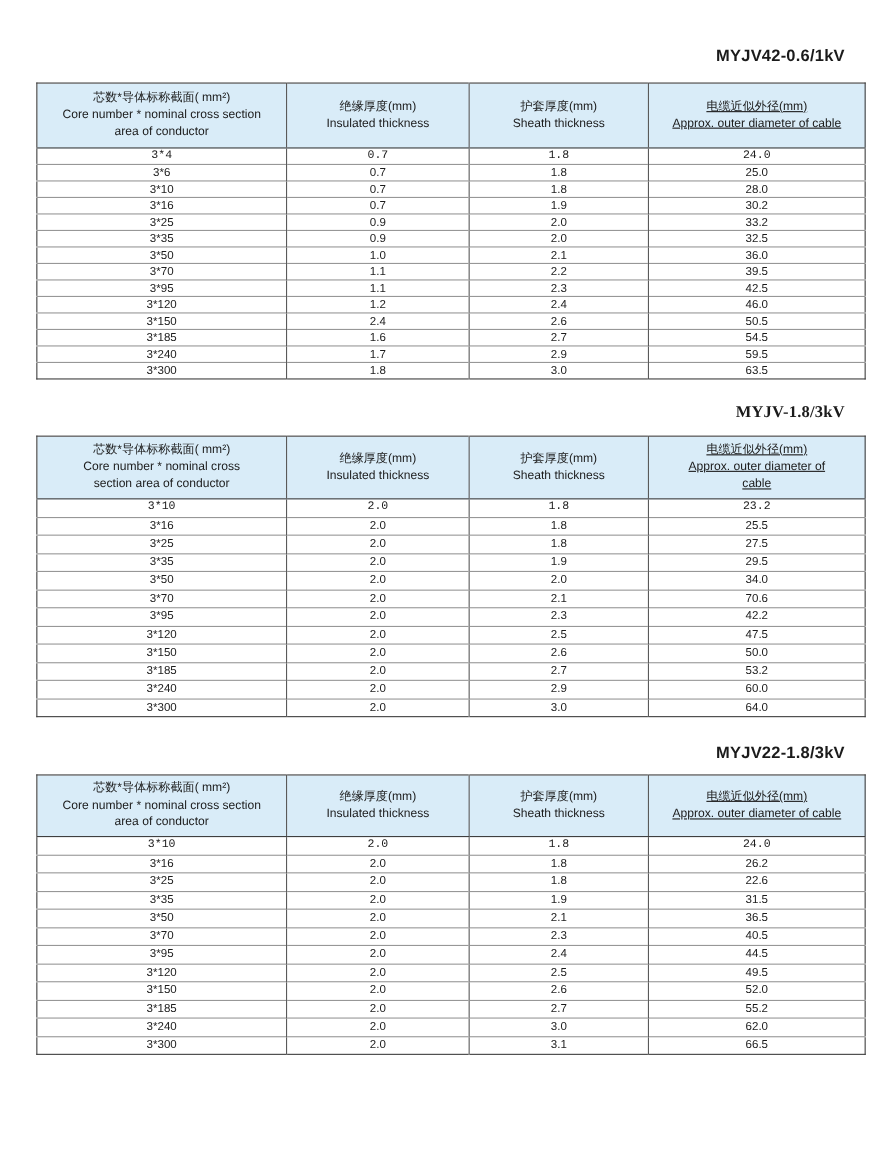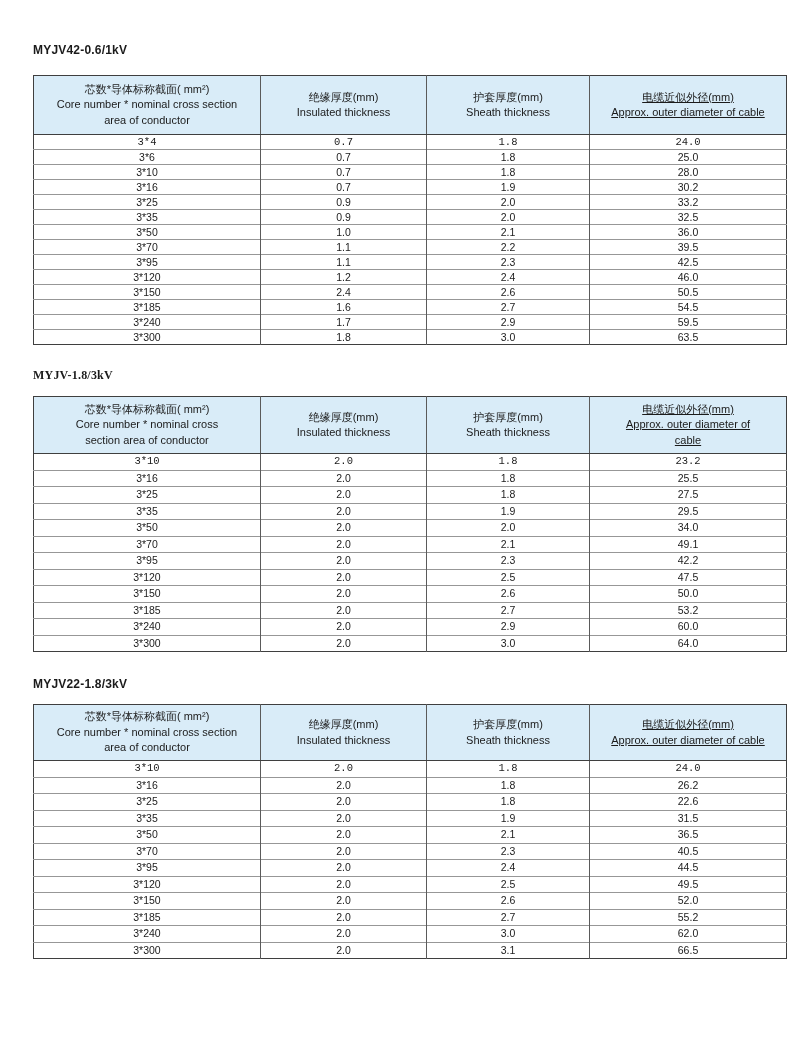--- a/index.html
+++ b/index.html
@@ -14,22 +14,23 @@
   body{
     width:800px;height:1048px;
     background:var(--page-bg);
     font-family:"Liberation Sans","DejaVu Sans",sans-serif;
     color:var(--text);
     overflow:hidden;
   }
   .sheet{position:relative;width:800px;height:1048px;overflow:hidden;}
   .block{margin-left:33px;width:735px;}
   .tbl-title{
+    text-align:right;
     font-weight:bold;
-    font-size:12px;
+    font-size:15px;
     line-height:15px;
     letter-spacing:0.2px;
   }
   #b1 .tbl-title{margin-top:43px;margin-bottom:17px;}
   #b2 .tbl-title{margin-top:23px;margin-bottom:13px;font-family:Liberation Serif, serif;}
   #b3 .tbl-title{margin-top:25px;margin-bottom:12px;}
 
   table.spec{
     border-collapse:collapse;
     table-layout:fixed;
@@ -244,21 +245,21 @@
           <tr>
             <td>3*50</td>
             <td>2.0</td>
             <td>2.0</td>
             <td>34.0</td>
           </tr>
           <tr>
             <td>3*70</td>
             <td>2.0</td>
             <td>2.1</td>
-            <td>49.1</td>
+            <td>70.6</td>
           </tr>
           <tr>
             <td>3*95</td>
             <td>2.0</td>
             <td>2.3</td>
             <td>42.2</td>
           </tr>
           <tr>
             <td>3*120</td>
             <td>2.0</td>

